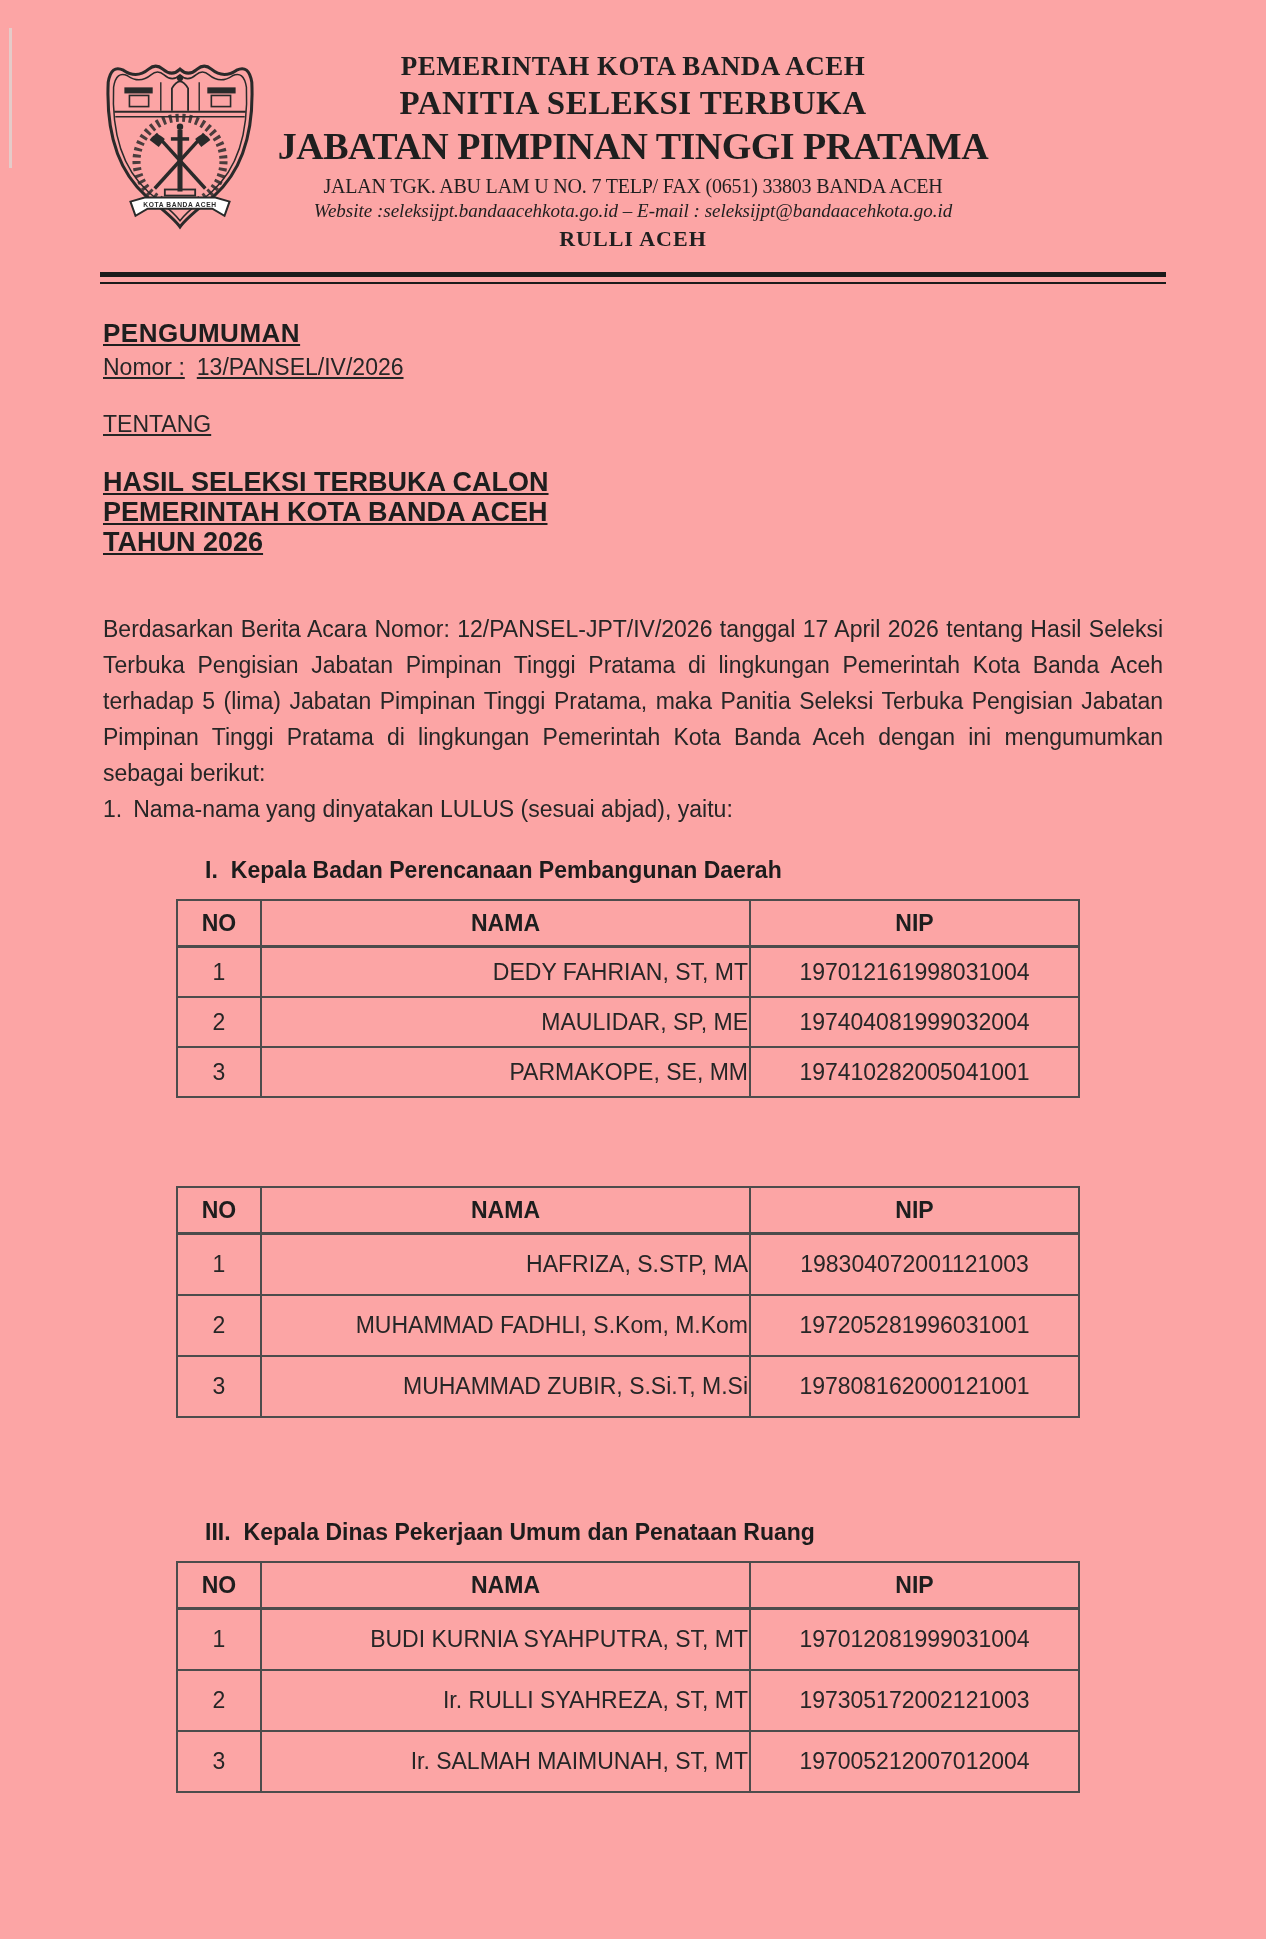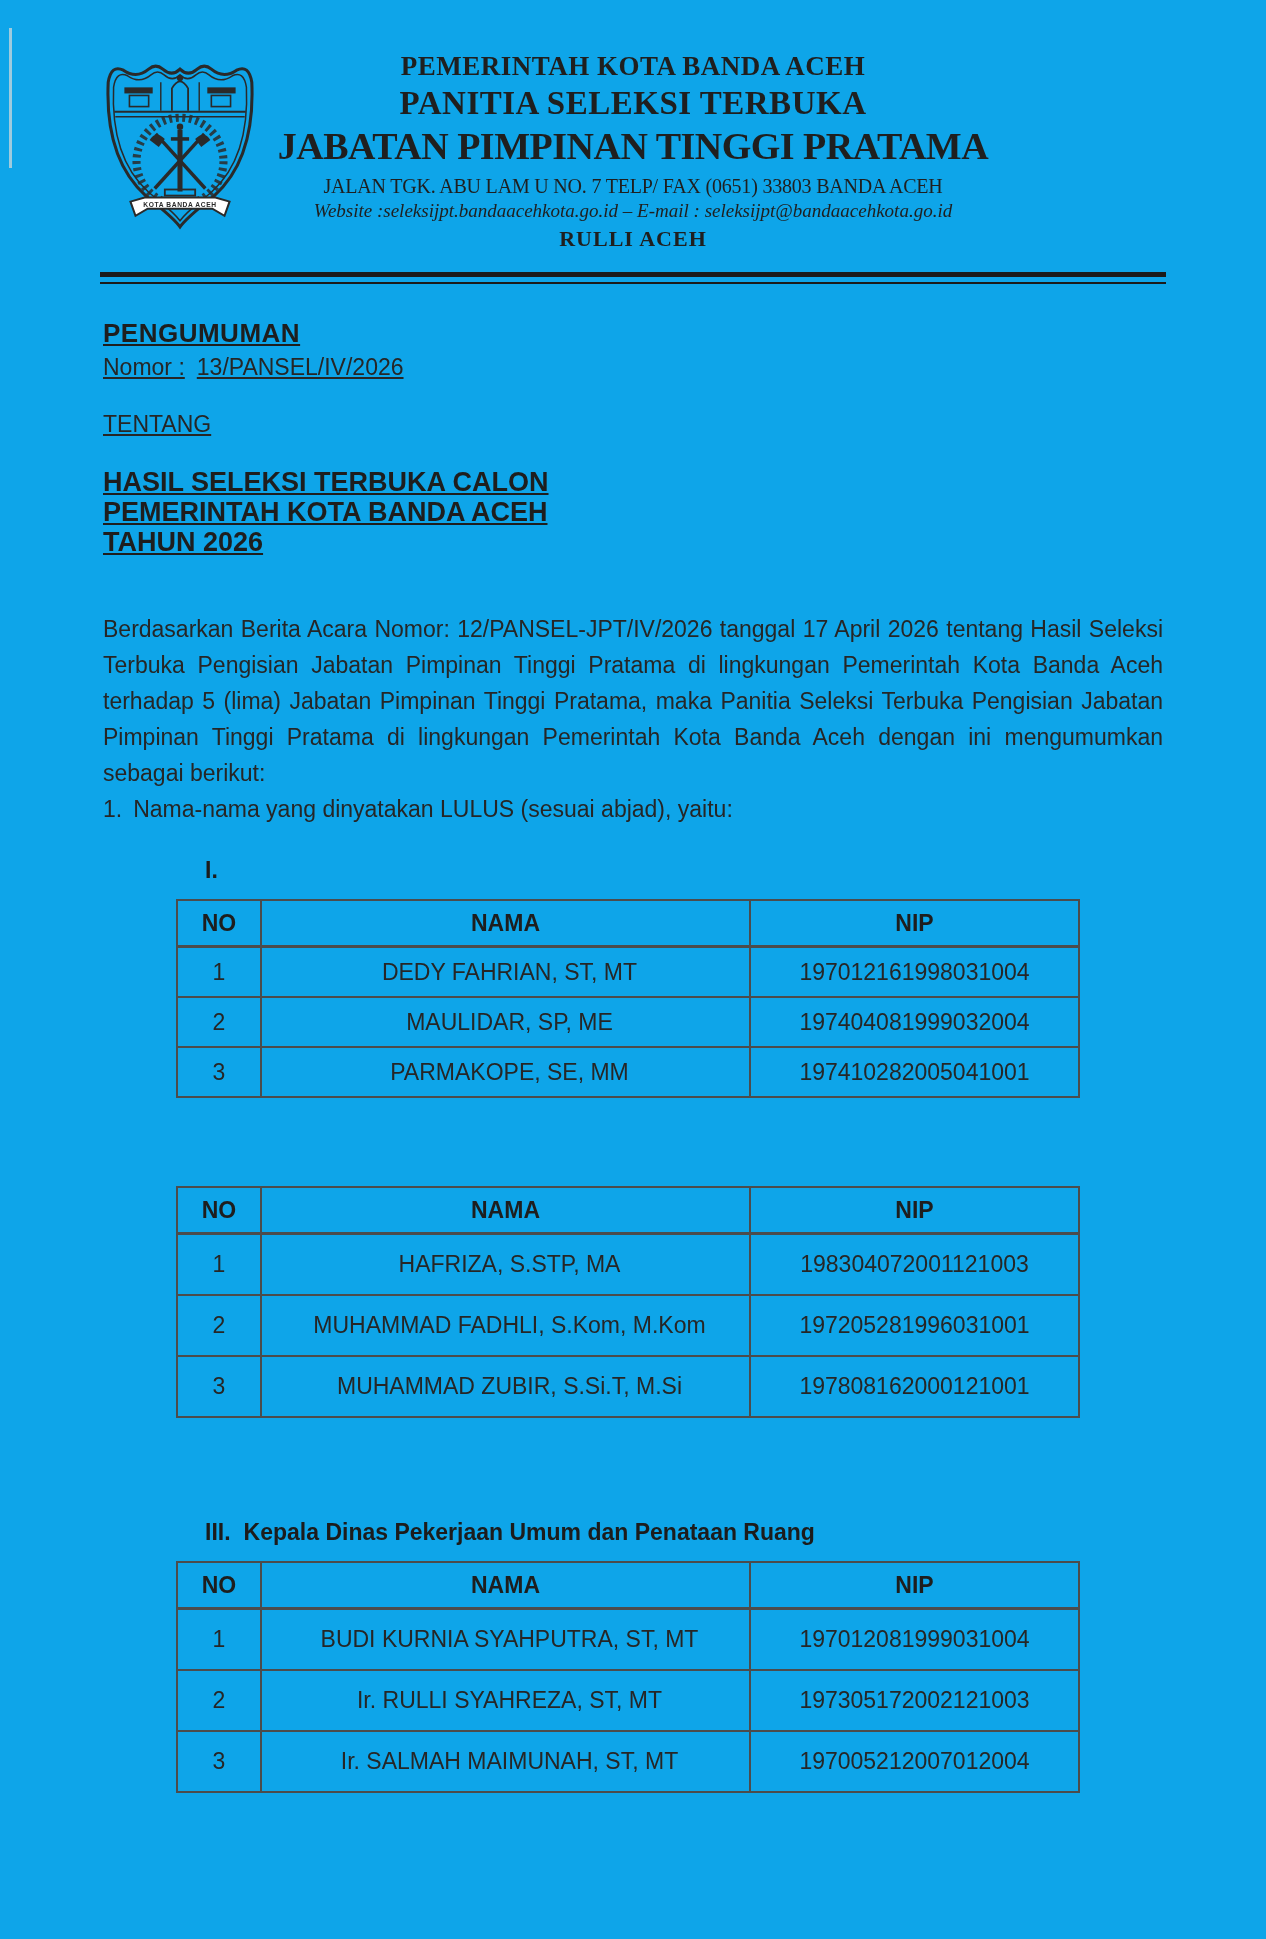--- a/index.html
+++ b/index.html
@@ -1,19 +1,19 @@
 <!DOCTYPE html>
 <html><head>
 <meta charset="utf-8">
 <style>
   html,body{margin:0;padding:0;background:#e9e9e9;}
   .page{
     position:relative;
     width:1266px;height:1939px;
-    background:#0ea5e9;
+    background:#fca5a5;
     font-family:"Liberation Sans", sans-serif;
     color:#262626;
     overflow:hidden;
     margin:0 auto;
   }
   .scan-line{position:absolute;left:9px;top:28px;width:3px;height:140px;background:#dcdcd8;opacity:.7;}
 
   
   .letterhead{position:relative;height:272px;font-family:"Liberation Serif", serif;color:#1f1f1f;}
   .logo{position:absolute;left:94px;top:54px;width:172px;height:180px;}
@@ -70,21 +70,21 @@
     font-size:23px;
     overflow:hidden;white-space:nowrap;
   }
   table.res th{
     font-weight:bold;text-align:center;color:#1e1e1e;
     height:42px;border-bottom-width:3px;
   }
   table.res td{height:57px;}
   table.res.compact td{height:46px;}
   td.no{text-align:center;}
-  td.nama{text-align:center;padding-left:9px;margin-top:36px;}
+  td.nama{text-align:right;padding-left:9px;margin-top:36px;}
   td.nip{text-align:center;}
 
   svg .ln{stroke:#2a2a2a;fill:none;}
   svg .fl{fill:#2a2a2a;stroke:none;}
 </style>
 </head>
 <body>
 
 <div class="page">
   <div class="scan-line"></div>
@@ -153,20 +153,21 @@
 
     <p class="body-par">Berdasarkan Berita Acara Nomor: 12/PANSEL-JPT/IV/2026 tanggal 17 April 2026 tentang Hasil Seleksi Terbuka Pengisian Jabatan Pimpinan Tinggi Pratama di lingkungan Pemerintah Kota Banda Aceh terhadap 5 (lima) Jabatan Pimpinan Tinggi Pratama, maka Panitia Seleksi Terbuka Pengisian Jabatan Pimpinan Tinggi Pratama di lingkungan Pemerintah Kota Banda Aceh dengan ini mengumumkan sebagai berikut:</p>
     <div class="list-row">
       <span class="num">1.</span>
       <span>Nama-nama yang dinyatakan LULUS (sesuai abjad), yaitu:</span>
     </div>
 
     <section class="section s1">
       <div class="sec-head">
         <span class="numeral">I.</span>
+        <span>Kepala Badan Perencanaan Pembangunan Daerah</span>
       </div>
       <table class="res compact">
         <colgroup>
             <col class="c-no">
             <col class="c-nama">
             <col class="c-nip">
           </colgroup>
         <thead>
           <tr>
             <th>NO</th>

